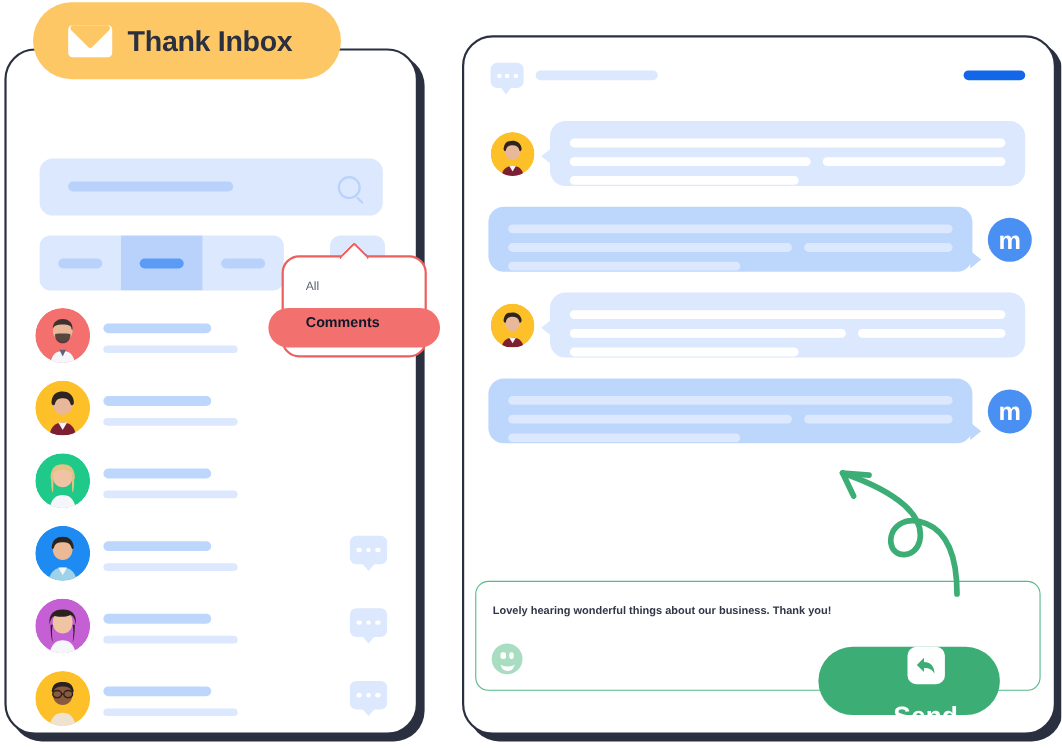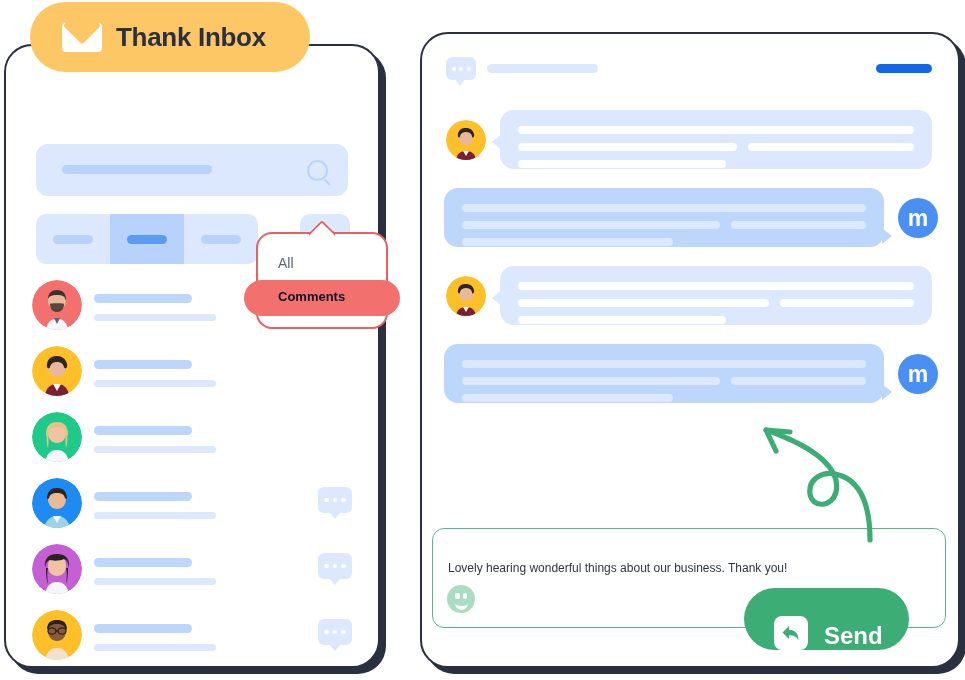--- a/index.html
+++ b/index.html
@@ -209,21 +209,21 @@
     left: 54px; top: -10px;
     width: 18px; height: 18px;
     background: #ffffff;
     border-left: 2.2px solid #ec5f5f;
     border-top: 2.2px solid #ec5f5f;
     transform: rotate(45deg);
     border-radius: 3px;
   }
   .menu-item {
     position: relative;
-    font-size: 14px;
+    font-size: 11px;
     color: #5b6475;
     padding: 9px 0 9px 20px;
     z-index: 2;
   }
   .menu-item.sel {
     color: #0f172a;
     font-weight: bold;
     font-size: 13px;
   }
   .sel-pill {
@@ -333,23 +333,23 @@
   #compose {
     position: absolute;
     left: 432px; top: 528px;
     width: 512px; height: 98px;
     background: #ffffff;
     border: 1.6px solid #55b988;
     border-radius: 12px;
   }
   #compose-text {
     position: absolute;
-    left: 15px; top: 32px;
-    font-size: 12px;
-    font-weight: normal;
+    left: 15px; top: 21px;
+    font-size: 10px;
+    font-weight: bold;
     color: #2f3645;
   }
   #emoji {
     position: absolute;
     left: 14px; top: 56px;
     width: 28px; height: 28px;
     border-radius: 50%;
     background: #a8ddc2;
   }
   #emoji .eye {
@@ -369,25 +369,26 @@
     border-bottom-width: 4px;
     border-radius: 0 0 9px 9px;
   }
   #send-btn {
     position: absolute;
     left: 744px; top: 588px;
     width: 165px; height: 62px;
     background: #3cad74;
     border-radius: 32px;
     display: flex;
-    align-items: flex-end;
+    align-items: center;
     gap: 16px;
     padding-left: 30px;
     box-sizing: border-box;
     z-index: 25;
+    flex-direction: column;
   }
   #send-btn .reply-sq {
     width: 34px; height: 34px;
     background: #ffffff;
     border-radius: 8px;
     position: relative;
     flex: none;
   }
   #send-btn .label {
     font-size: 24px;

